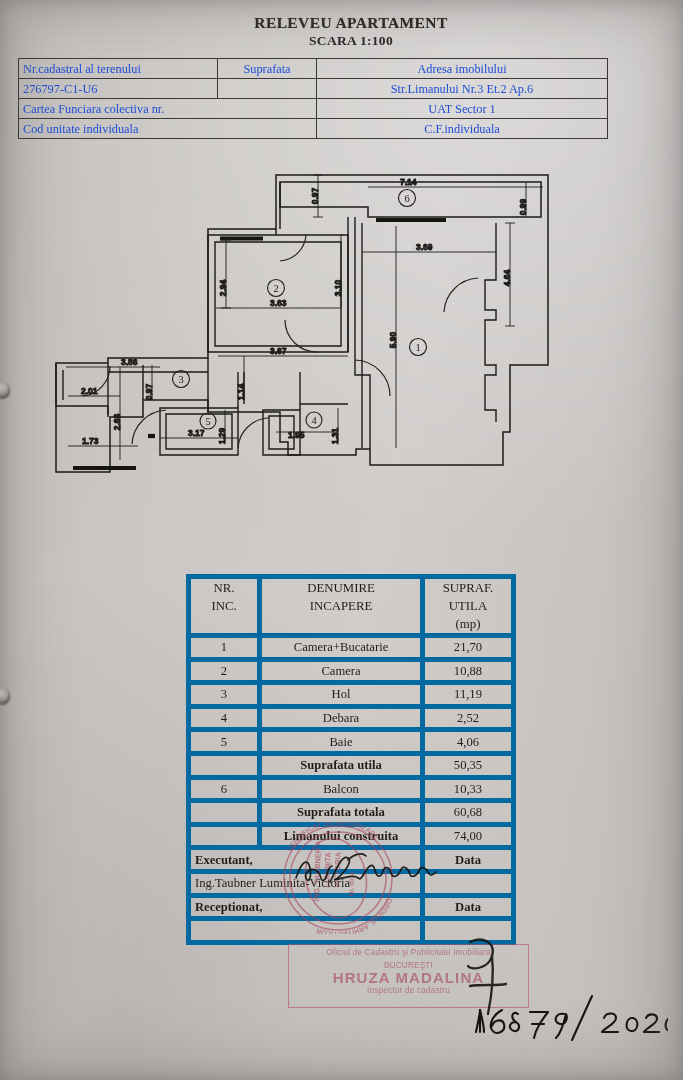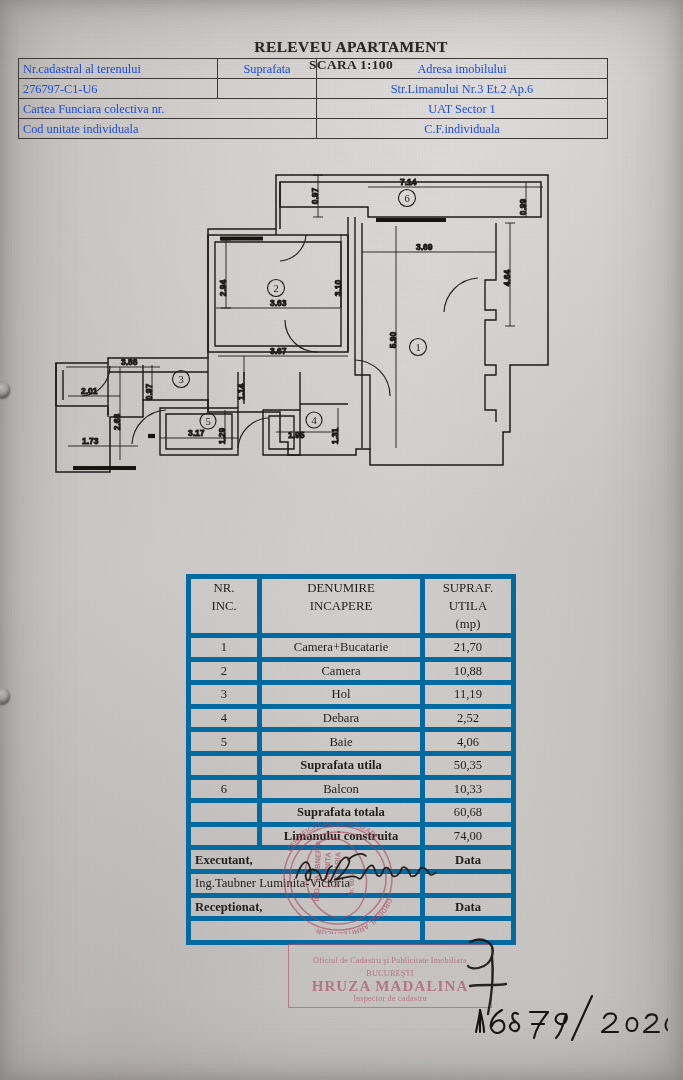--- a/index.html
+++ b/index.html
@@ -22,21 +22,21 @@
       repeating-linear-gradient(90deg, rgba(255,255,255,.04) 0 1px, rgba(0,0,0,.025) 1px 3px);
     mix-blend-mode:multiply;pointer-events:none;}
   #vignette{position:absolute;inset:0;pointer-events:none;
     box-shadow:inset 0 0 70px rgba(90,86,84,.45), inset 0 0 18px rgba(70,66,64,.3);}
 
   .hole{position:absolute;width:15px;height:16px;border-radius:50%;
     background:radial-gradient(circle at 38% 32%, #efeeec 0%, #b9b6b4 45%, #5b5855 78%, #262422 100%);
     box-shadow:0 1px 2px rgba(0,0,0,.5);}
 
   
-  #doc-title{position:absolute;left:0;right:0;top:38px;text-align:center;padding-left:19px;}
+  #doc-title{position:absolute;left:0;right:0;top:14px;text-align:center;padding-left:19px;}
   .t-main{font-size:15.5px;letter-spacing:.4px;font-weight:700;color:#2a2725;
     text-shadow:0 0 1px rgba(0,0,0,.35);}
   .t-sub{font-size:13.5px;font-weight:700;color:#2a2725;margin-top:1px;letter-spacing:.3px;}
 
   
   #header-table{position:absolute;left:18px;top:58px;width:590px;
     border-collapse:collapse;font-size:12.3px;color:#1d4ed8;}
   #header-table td{border:1px solid #3a3735;padding:1px 4px;height:17px;line-height:16px;}
   .ht-l{text-align:left;}
   .ht-c{text-align:center;}
@@ -58,24 +58,24 @@
   .tall{height:57px;}
   .tall2{height:62px;}
   .sig-name{text-align:left;font-weight:400;vertical-align:top;padding-top:2px;}
 
   
   #round-stamp{position:absolute;left:262px;top:822px;width:152px;height:112px;
     pointer-events:none;opacity:.72;}
   #round-stamp svg{display:block}
   #signature{position:absolute;left:292px;top:848px;width:160px;height:48px;
     pointer-events:none;opacity:.92;}
-  #rect-stamp{position:absolute;left:288px;top:944px;width:204px;height:64px;
+  #rect-stamp{position:absolute;left:288px;top:944px;width:241px;height:64px;
     border:1.4px solid #b4516a;opacity:.62;color:#a8475f;text-align:center;
     font-size:8.2px;line-height:12.5px;letter-spacing:.2px;pointer-events:none;
-    font-family:Liberation Serif, serif;padding-top:10px;box-sizing:border-box;}
+    font-family:Liberation Sans, sans-serif;padding-top:2px;box-sizing:border-box;}
   #rect-stamp .big{font-size:15px;font-weight:700;letter-spacing:1.1px;}
   #insp-mark{position:absolute;left:452px;top:936px;width:80px;height:86px;
     pointer-events:none;opacity:.9;}
   #hand-number{position:absolute;left:468px;top:988px;width:200px;height:56px;pointer-events:none;}
 </style>
 </head>
 <body>
 
 <div id="paper-sheet"></div>
 <div id="paper-grain"></div>

